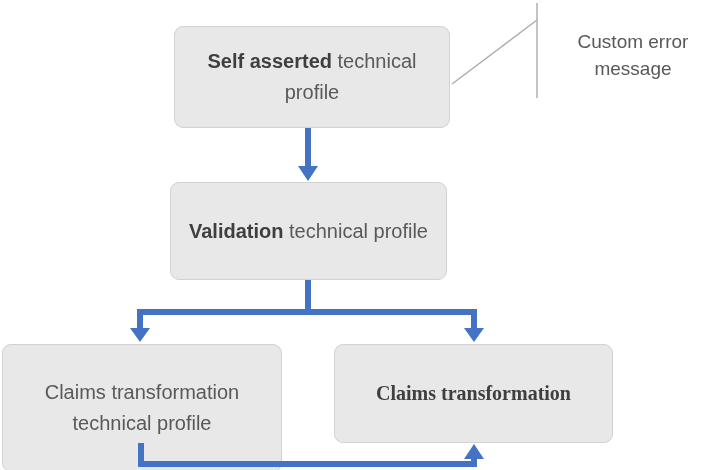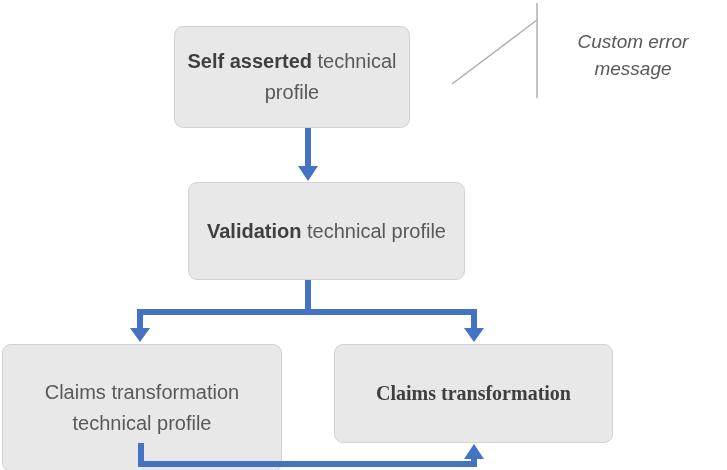--- a/index.html
+++ b/index.html
@@ -27,35 +27,34 @@
     font-size: 20px;
     line-height: 31px;
     color: #595959;
     padding: 0 10px;
     box-sizing: border-box;
   }
   .node b {
     font-weight: bold;
     color: #3f3f3f;
   }
-  #box-self        { left: 174px; top: 26px;  width: 236px; height: 102px; }
-  #box-validation  { left: 170px; top: 182px; width: 277px; height: 98px; margin-left: 18px;  }
+  #box-self        { left: 174px; top: 26px;  width: 276px; height: 102px; }
+  #box-validation  { left: 170px; top: 182px; width: 277px; height: 98px;  }
   #box-claims-tp   { left: 2px;   top: 344px; width: 280px; height: 128px;  }
   #box-claims      { left: 334px; top: 344px; width: 279px; height: 99px;  }
   #box-claims b    { white-space: nowrap; font-family: Liberation Serif, serif; }
   .callout-text {
     position: absolute;
     left: 548px;
     top: 28px;
     width: 170px;
     text-align: center;
     font-size: 19px;
     line-height: 27px;
     color: #595959;
-    font-style: italic;
   }
   svg.connectors {
     position: absolute;
     left: 0;
     top: 0;
     width: 727px;
     height: 470px;
     pointer-events: none;
   }
   .blue-line {

